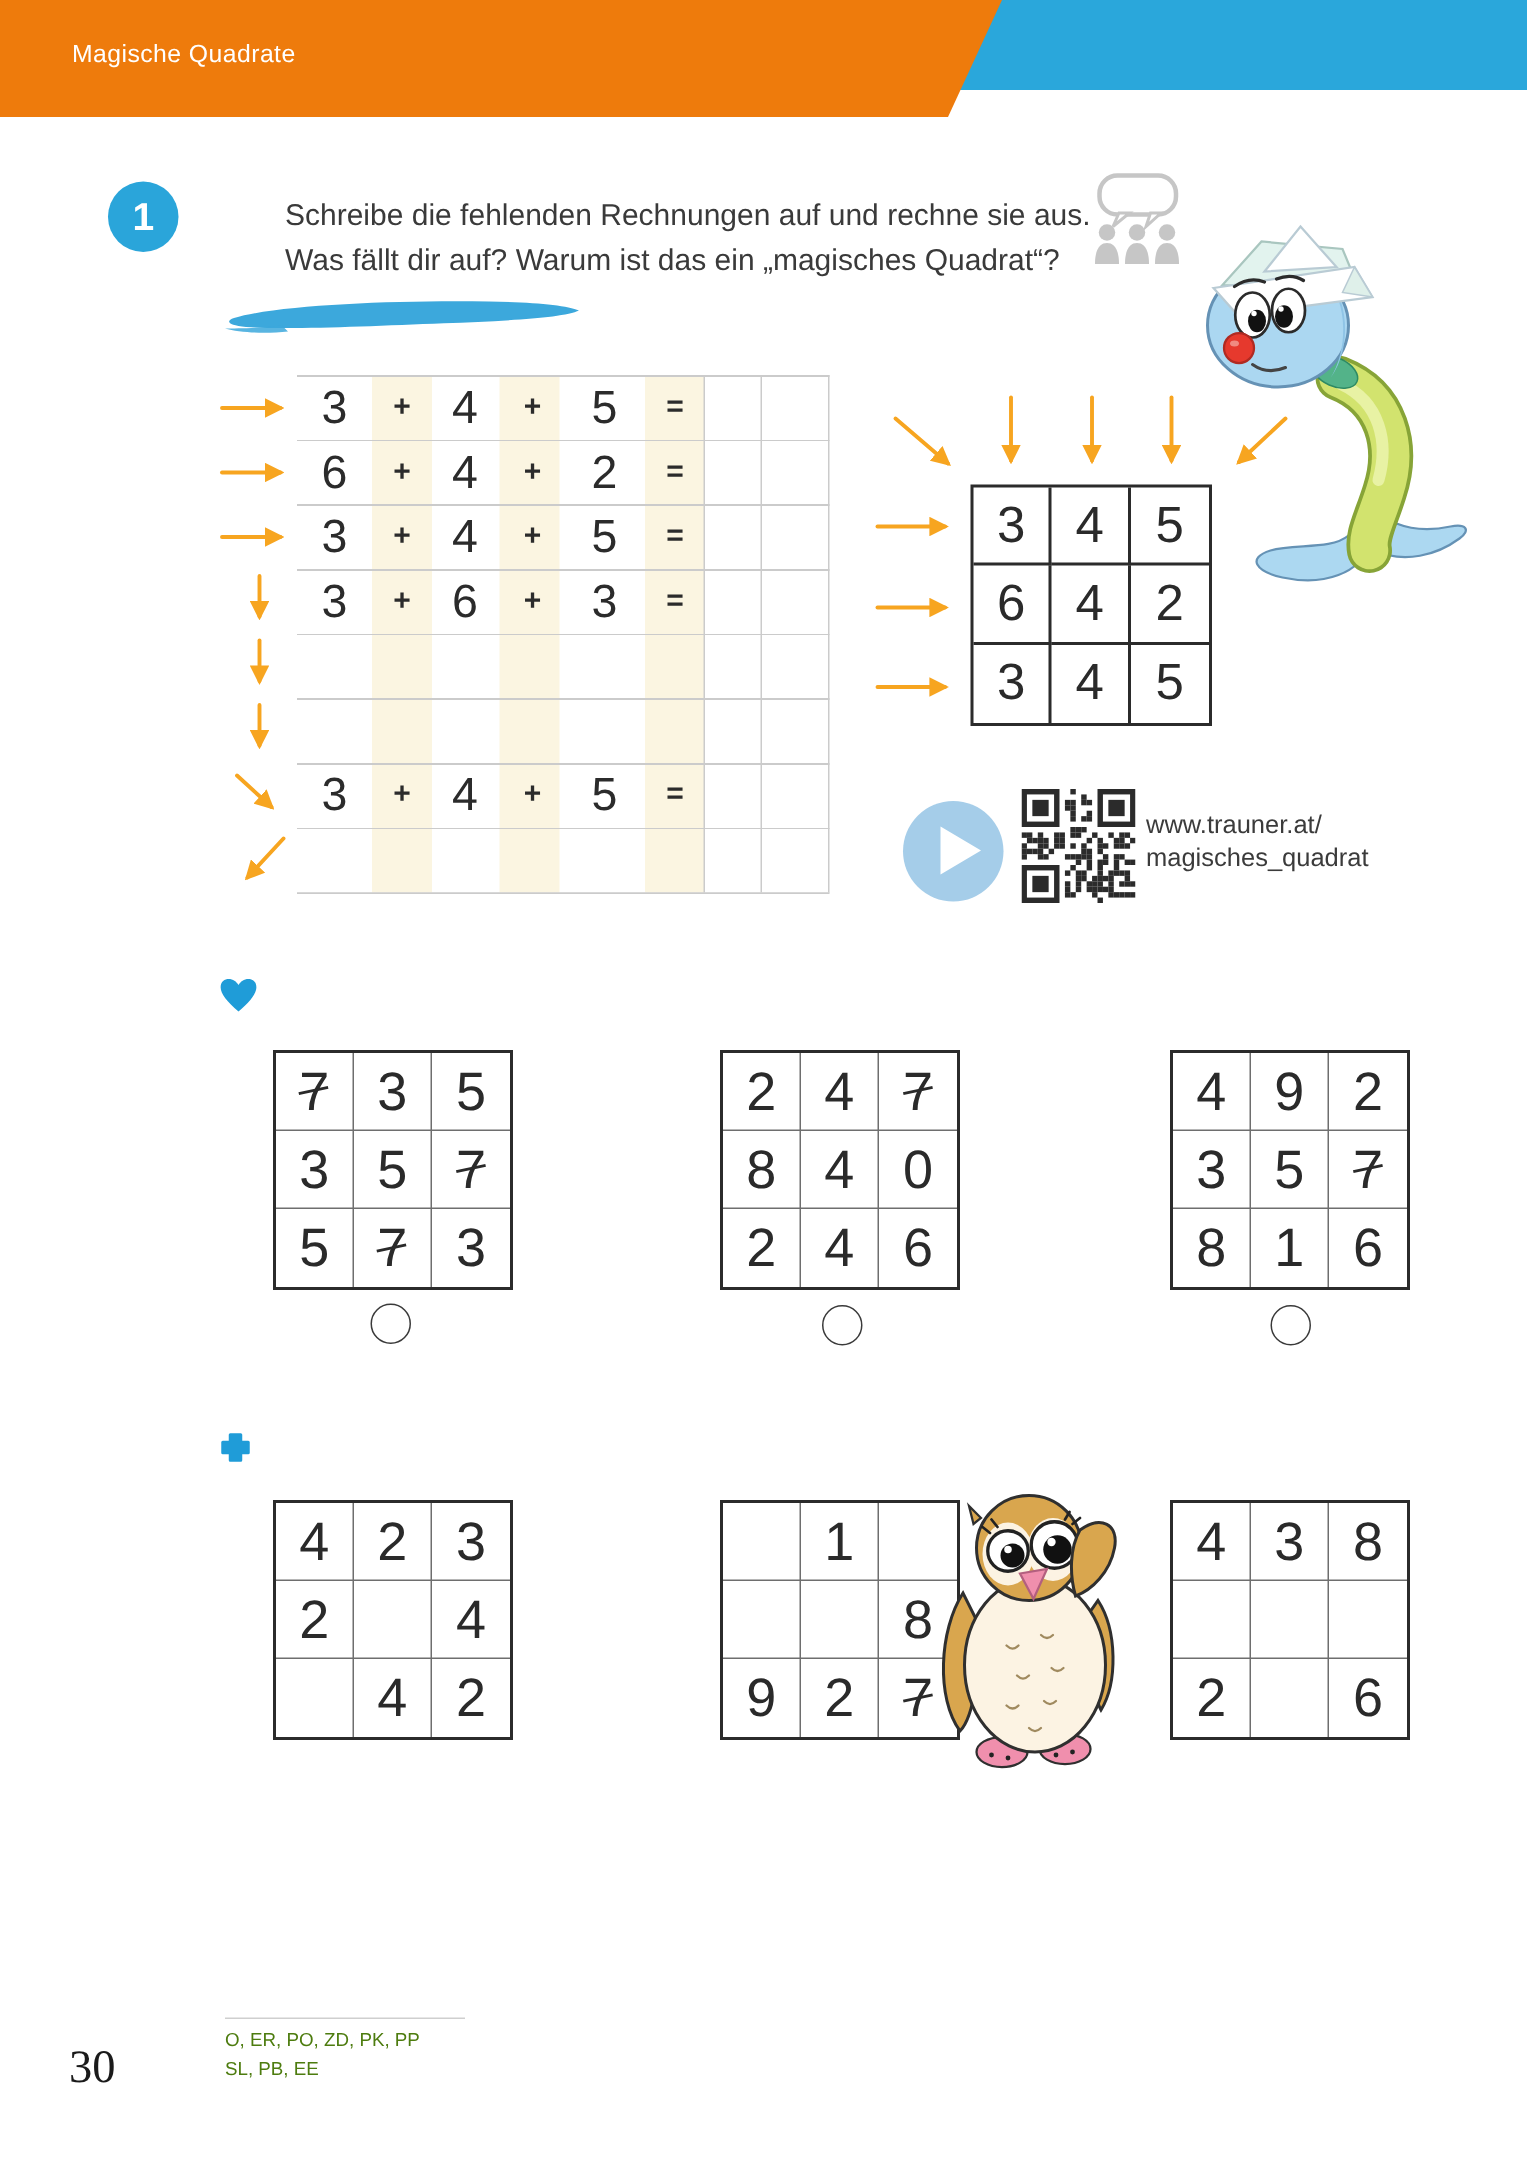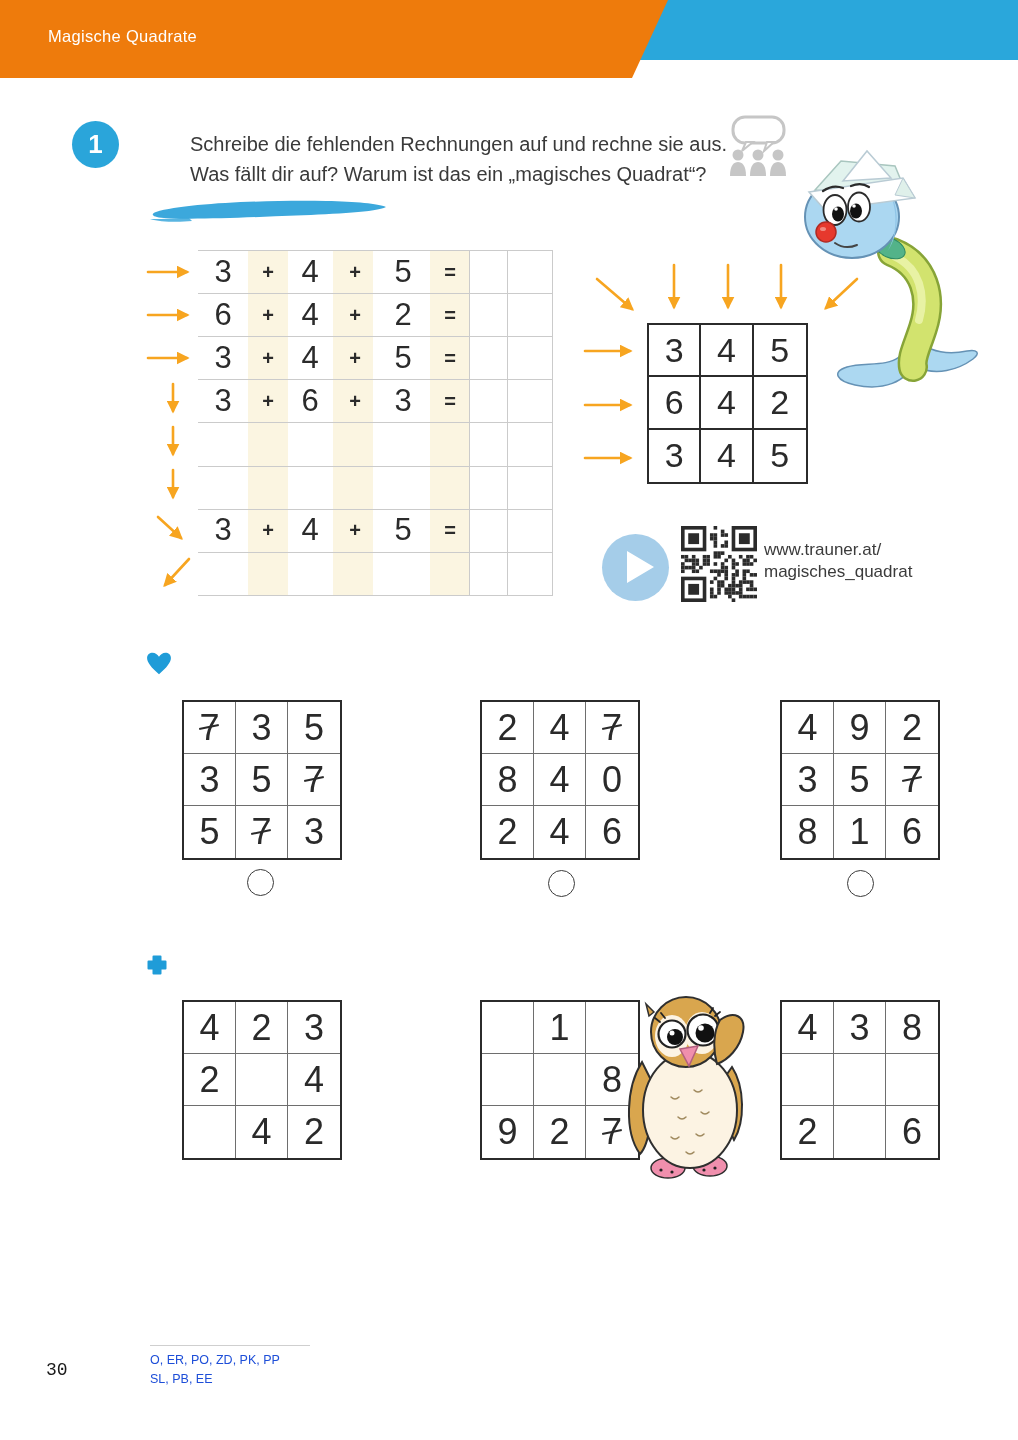--- a/index.html
+++ b/index.html
@@ -63,23 +63,23 @@
             background:#A5CDE9;}
   .play-btn::after{content:"";position:absolute;left:25px;top:17px;width:0;height:0;
             border-left:27px solid #fff;border-top:16.5px solid transparent;border-bottom:16.5px solid transparent;}
   .qr{position:absolute;left:681px;top:526px;}
   .link-text{position:absolute;left:764px;top:539px;font-size:17px;line-height:22px;color:#3b3b3b;}
 
   .prompt2{position:absolute;left:180px;font-size:19px;white-space:nowrap;color:#3a3a3a;}
 
   
   .foot-rule{position:absolute;left:150px;top:1345px;width:160px;height:1px;background:#cfcfcf;}
-  .foot-codes{position:absolute;left:150px;top:1351px;font-size:12.5px;line-height:19px;color:#1d4ed8;}
-  .page-num{position:absolute;left:46px;top:1360px;font-family:Liberation Mono, monospace;
-            font-size:18px;color:#1a1a1a;}
+  .foot-codes{position:absolute;left:150px;top:1351px;font-size:12.5px;line-height:19px;color:#4d7c0f;}
+  .page-num{position:absolute;left:46px;top:1360px;font-family:Liberation Serif, serif;
+            font-size:31px;color:#1a1a1a;}
 </style>
 </head>
 <body>
 
 <div class="page">
 
   <div class="blue-bar"></div>
   <div class="orange-bar"></div>
   <div class="header-title">Magische Quadrate</div>
 

